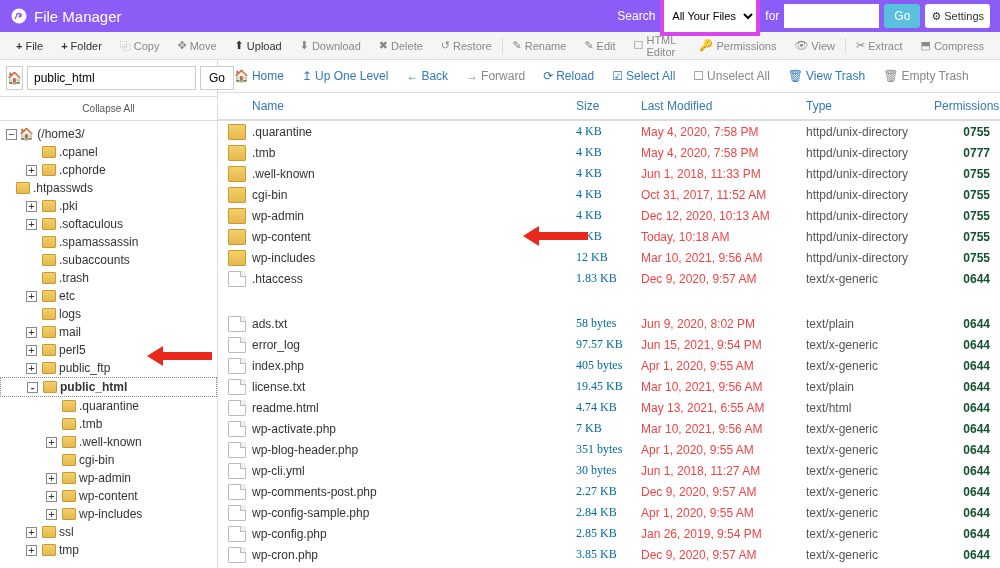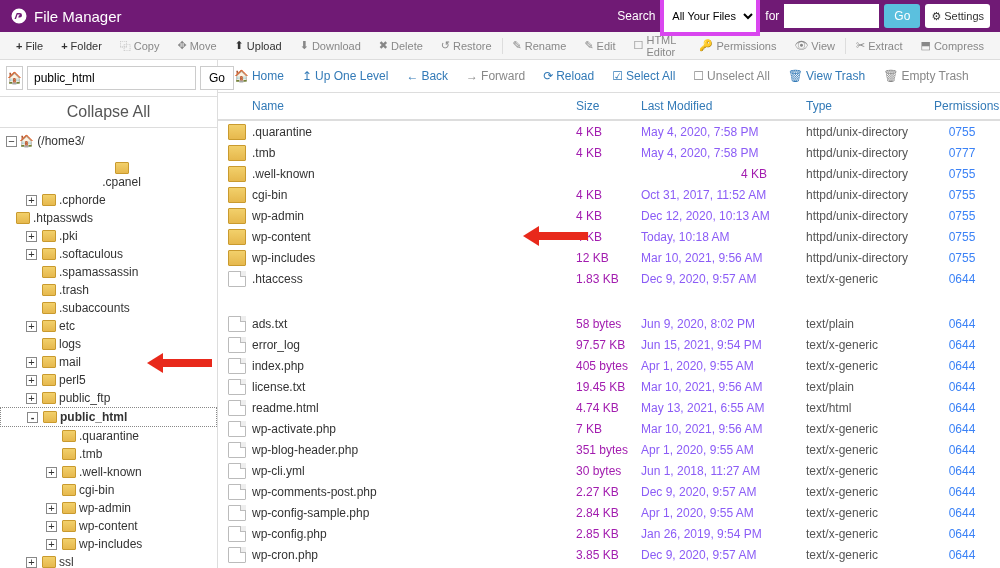--- a/index.html
+++ b/index.html
@@ -1,35 +1,35 @@
 <!DOCTYPE html>
 <html><head>
 <meta charset="utf-8">
 <style>
 * { margin: 0; padding: 0; box-sizing: border-box; font-family: Arial, sans-serif; }
 body { font-size: 12px; color: #333; overflow: hidden; }
-.header { background: #701a75; color: #fff; height: 32px; display: flex; align-items: center; padding: 0 10px; }
+.header { background: #8b5cf6; color: #fff; height: 32px; display: flex; align-items: center; padding: 0 10px; }
 .header .logo-sec { display: flex; align-items: center; gap: 6px; font-size: 15px; font-weight: 300; }
 .header .logo-sec svg { width: 18px; height: 18px; fill: #fff; }
 .header .spacer { flex: 1; }
 .header .search-area { display: flex; align-items: center; gap: 5px; font-size: 12px; }
 .header select { background: #fff; border: 4px solid #d946ef; padding: 3px 4px; font-size: 11px; height: 40px; }
 .header input[type=text] { height: 24px; border: none; padding: 0 6px; font-size: 12px; width: 95px; }
 .header .go-btn { background: #5bc0de; color: #fff; border: none; padding: 0 10px; height: 24px; cursor: pointer; border-radius: 3px; font-size: 12px; }
 .header .settings { background: #fff; color: #333; padding: 0 6px; height: 24px; display: flex; align-items: center; gap: 3px; border-radius: 3px; font-size: 11px; }
 .toolbar { background: #f5f5f5; border-bottom: 1px solid #ddd; height: 28px; display: flex; align-items: center; padding: 0 8px; gap: 2px; }
 .tb-btn { color: #888; padding: 4px 8px; cursor: pointer; display: inline-flex; align-items: center; gap: 3px; font-size: 11px; }
 .tb-btn.active { color: #333; }
 .layout { display: flex; height: calc(100vh - 60px); }
 .sidebar { width: 218px; border-right: 1px solid #ddd; display: flex; flex-direction: column; }
 .sb-path { display: flex; padding: 6px; border-bottom: 1px solid #ddd; gap: 4px; }
 .sb-path .home-b { width: 24px; height: 24px; border: 1px solid #ccc; display: flex; align-items: center; justify-content: center; cursor: pointer; }
 .sb-path input { flex: 1; border: 1px solid #ccc; padding: 0 6px; height: 24px; font-size: 12px; }
 .sb-path .go-b { border: 1px solid #ccc; padding: 0 8px; height: 24px; cursor: pointer; background: #fff; font-size: 12px; }
-.collapse-all { text-align: center; padding: 6px; border-bottom: 1px solid #ddd; color: #555; cursor: pointer; font-size: 16px; }
+.collapse-all { text-align: center; padding: 6px; border-bottom: 1px solid #ddd; color: #555; cursor: pointer; font-size: 10px; }
 .tree { flex: 1; overflow: auto; padding: 4px 0; position: relative; }
 .tree-item { display: flex; align-items: center; padding: 1px 0; cursor: pointer; line-height: 16px; font-size: 12px; }
 .tree-item .tog { width: 11px; height: 11px; border: 1px solid #888; display: inline-flex; align-items: center; justify-content: center; font-size: 11px; line-height: 9px; margin-right: 2px; color: #333; }
 .tree-item .tog.none { border: none; }
 .tree-item .fico { width: 14px; height: 12px; margin: 0 3px; }
 .tree-item.sel { font-weight: bold; border: 1px dotted #888; }
 .folder-closed { background: linear-gradient(#f2d06b, #e6b84d); border: 1px solid #c99a2e; border-radius: 1px; }
 .home-ico { color: #666; font-size: 12px; }
 .main { flex: 1; display: flex; flex-direction: column; overflow: hidden; }
 .action-bar { padding: 6px 10px; border-bottom: 1px solid #ddd; display: flex; gap: 6px; align-items: center; }
@@ -38,24 +38,24 @@
 .table-head { display: flex; padding: 6px 10px 6px 34px; border-bottom: 2px solid #ddd; color: #337ab7; font-size: 12px; }
 .table-head .c-name { flex: 1; }
 .table-head .c-size { width: 65px; }
 .table-head .c-mod { width: 165px; }
 .table-head .c-type { width: 128px; }
 .table-head .c-perm { width: 56px; text-align: right; }
 .rows { flex: 1; overflow: auto; }
 .row { display: flex; padding: 2.5px 10px; align-items: center; font-size: 12px; cursor: pointer; }
 .row .rico { width: 18px; height: 16px; margin-right: 6px; }
 .row .c-name { flex: 1; color: #333; }
-.row .c-size { width: 65px; color: #a21caf; }
-.row .c-mod { width: 165px; color: #8b5cf6; }
+.row .c-size { width: 65px; color: #0369a1; font-family: Liberation Serif, serif; }
+.row .c-mod { width: 165px; color: #ef4444; }
 .row .c-type { width: 128px; color: #555; }
-.row .c-perm { width: 56px; text-align: center; color: #3b82f6; }
+.row .c-perm { width: 56px; text-align: right; color: #14532d; font-weight: bold; }
 .file-ico { background: #fff; border: 1px solid #bbb; border-radius: 1px; position: relative; }
 .file-ico::after { content: ""; position: absolute; top: -1px; right: -1px; width: 5px; height: 5px; background: #eee; border-left: 1px solid #bbb; border-bottom: 1px solid #bbb; }
 .arrow-red { position: absolute; width: 60px; height: 18px; pointer-events: none; z-index: 10; }
 .arrow-red .shaft { position: absolute; top: 5px; left: 10px; right: 0; height: 8px; background: #e8291b; }
 .arrow-red .head { position: absolute; top: -1px; left: -5px; width: 0; height: 0; border-top: 10px solid transparent; border-bottom: 10px solid transparent; border-right: 16px solid #e8291b; }
 </style>
 </head>
 <body>
 
 <div class="header">
@@ -111,21 +111,21 @@
       <div class="home-b">🏠</div>
       <input value="public_html" style="">
       <button class="go-b">Go</button>
     </div>
     <div class="collapse-all">Collapse All</div>
     <div class="tree">
       <div class="tree-item" style="padding-left:6px">
         <span class="tog">−</span><span class="home-ico">🏠</span>&nbsp;<span>(/home3/</span>
       </div>
       <div id="tree-nodes">
-          <div class="tree-item" style="padding-left: 26px; flex-direction: column;">
+          <div class="tree-item" style="padding-left: 26px;">
             <span class="tog none"></span>
             <span class="fico folder-closed"></span>
             <span>.cpanel</span>
           </div>
           <div class="tree-item" style="padding-left: 26px;">
             <span class="tog">+</span>
             <span class="fico folder-closed"></span>
             <span>.cphorde</span>
           </div>
           <div class="tree-item" style="">
@@ -144,26 +144,26 @@
             <span>.softaculous</span>
           </div>
           <div class="tree-item" style="padding-left: 26px;">
             <span class="tog none"></span>
             <span class="fico folder-closed"></span>
             <span>.spamassassin</span>
           </div>
           <div class="tree-item" style="padding-left: 26px;">
             <span class="tog none"></span>
             <span class="fico folder-closed"></span>
+            <span>.subaccounts</span>
+          </div>
+          <div class="tree-item" style="padding-left: 26px;">
+            <span class="tog none"></span>
+            <span class="fico folder-closed"></span>
             <span>.trash</span>
-          </div>
-          <div class="tree-item" style="padding-left: 26px;">
-            <span class="tog none"></span>
-            <span class="fico folder-closed"></span>
-            <span>.subaccounts</span>
           </div>
           <div class="tree-item" style="padding-left: 26px;">
             <span class="tog">+</span>
             <span class="fico folder-closed"></span>
             <span>etc</span>
           </div>
           <div class="tree-item" style="padding-left: 26px;">
             <span class="tog none"></span>
             <span class="fico folder-closed"></span>
             <span>logs</span>
@@ -274,20 +274,21 @@
           <span class="c-name">.tmb</span>
           <span class="c-size">4 KB</span>
           <span class="c-mod">May 4, 2020, 7:58 PM</span>
           <span class="c-type">httpd/unix-directory</span>
           <span class="c-perm">0777</span>
         </div>
         <div class="row" style="position: relative;">
           <span class="rico folder-closed"></span>
           <span class="c-name">.well-known</span>
           <span class="c-size">4 KB</span>
+          <span class="c-mod">Jun 1, 2018, 11:33 PM</span>
           <span class="c-type">httpd/unix-directory</span>
           <span class="c-perm">0755</span>
         </div>
         <div class="row" style="position: relative;">
           <span class="rico folder-closed"></span>
           <span class="c-name">cgi-bin</span>
           <span class="c-size">4 KB</span>
           <span class="c-mod">Oct 31, 2017, 11:52 AM</span>
           <span class="c-type">httpd/unix-directory</span>
           <span class="c-perm">0755</span>

